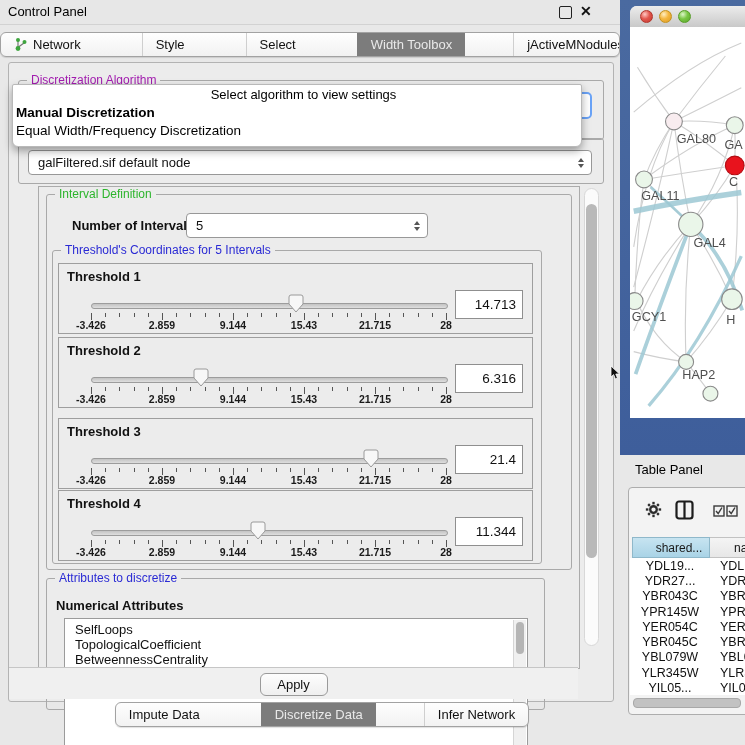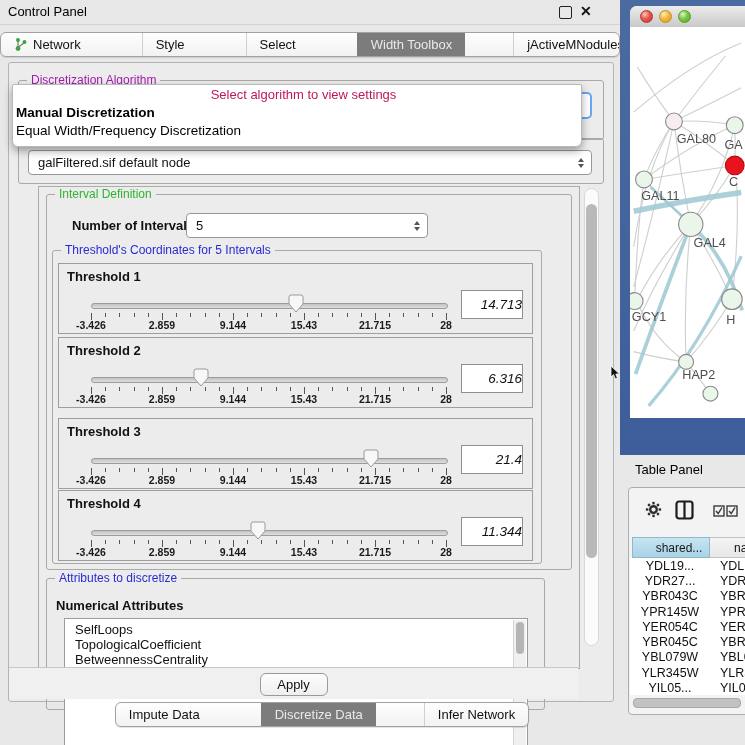--- a/index.html
+++ b/index.html
@@ -31,37 +31,37 @@
 
   .combo{position:absolute;background:#fff;border:1px solid #989898;border-radius:4px;
          font-size:13px;display:flex;align-items:center;padding:0 9px;box-sizing:border-box;}
   .combo .arrows{position:absolute;right:7px;top:50%;transform:translateY(-50%);display:flex;flex-direction:column;gap:2px;}
   .arr-up{width:0;height:0;border-left:3.5px solid transparent;border-right:3.5px solid transparent;border-bottom:4.5px solid #555;}
   .arr-dn{width:0;height:0;border-left:3.5px solid transparent;border-right:3.5px solid transparent;border-top:4.5px solid #555;}
 
   #algo-combo{left:28px;top:92px;width:564px;height:27px;border:2px solid #6aa3f7;border-radius:5px;}
   #algo-popup{left:12px;top:84px;width:568px;height:61px;background:#fff;border:1px solid #b9b9b9;
               border-radius:2px 2px 6px 6px;box-shadow:0 4px 9px rgba(0,0,0,.35);z-index:40;}
-  #algo-popup .ph{height:19px;line-height:19px;text-align:center;color:#be185d;font-size:13px;margin-left:13px;}
+  #algo-popup .ph{height:19px;line-height:19px;text-align:center;color:#000000;font-size:13px;margin-left:13px;}
   #algo-popup .opt{height:18px;line-height:18px;padding-left:3px;font-size:13.5px;color:#000;}
   #algo-popup .opt.first{font-weight:bold;}
 
   #viewport{left:38px;top:186px;width:540px;height:481px;border:1px solid #ababab;background:#ececec;overflow:hidden;}
 
   .bold13{font-weight:bold;font-size:13px;}
 
   .th-row{position:absolute;left:58px;width:475px;height:71px;border:1px solid #9e9e9e;background:#ececec;box-sizing:border-box;}
   .th-title{position:absolute;left:8px;top:5px;font-weight:bold;font-size:13px;}
   .th-track{position:absolute;left:32px;top:39px;width:355px;height:4px;
             background:linear-gradient(#c3c3c3,#dedede);border:1px solid #9c9c9c;border-radius:3px;}
   .th-thumb{position:absolute;top:30px;width:16px;height:19px;}
   .tick{position:absolute;width:1px;background:#555;}
   .tick-label{position:absolute;top:55px;width:70px;text-align:center;font-size:10.5px;font-weight:bold;color:#1a1a1a;}
   .th-value{position:absolute;right:9px;top:26px;width:60px;height:27px;background:#fff;border:1px solid #8f8f8f;
-            font-size:13.5px;display:flex;align-items:center;justify-content:flex-end;font-style:italic;}
+            font-size:13.5px;display:flex;align-items:center;justify-content:flex-end;padding-right:6px;}
 
   #attr-list{left:64px;top:618px;width:464px;height:140px;background:#fff;border:1px solid #9b9b9b;box-sizing:border-box;}
   .attr-item{height:15px;line-height:15px;padding-left:10px;font-size:13px;white-space:nowrap;}
   #attr-scroll{position:absolute;right:1px;top:1px;width:12px;height:137px;background:#f0f0f0;border-left:1px solid #d5d5d5;}
   #attr-thumb{position:absolute;left:2px;top:2px;width:8px;height:32px;background:#b5b5b5;border-radius:4px;}
 
   #settings-scrollbar{left:584px;top:188px;width:15px;height:458px;background:#fbfbfb;border:1px solid #d8d8d8;border-radius:8px;box-sizing:border-box;}
   #settings-thumb{position:absolute;left:1px;top:15px;width:11px;height:354px;background:#b9b9b9;border-radius:6px;}
 
   #apply-bar{left:9px;top:667px;width:569px;height:31px;background:#f0f0f0;border-top:1px solid #c6c6c6;}

